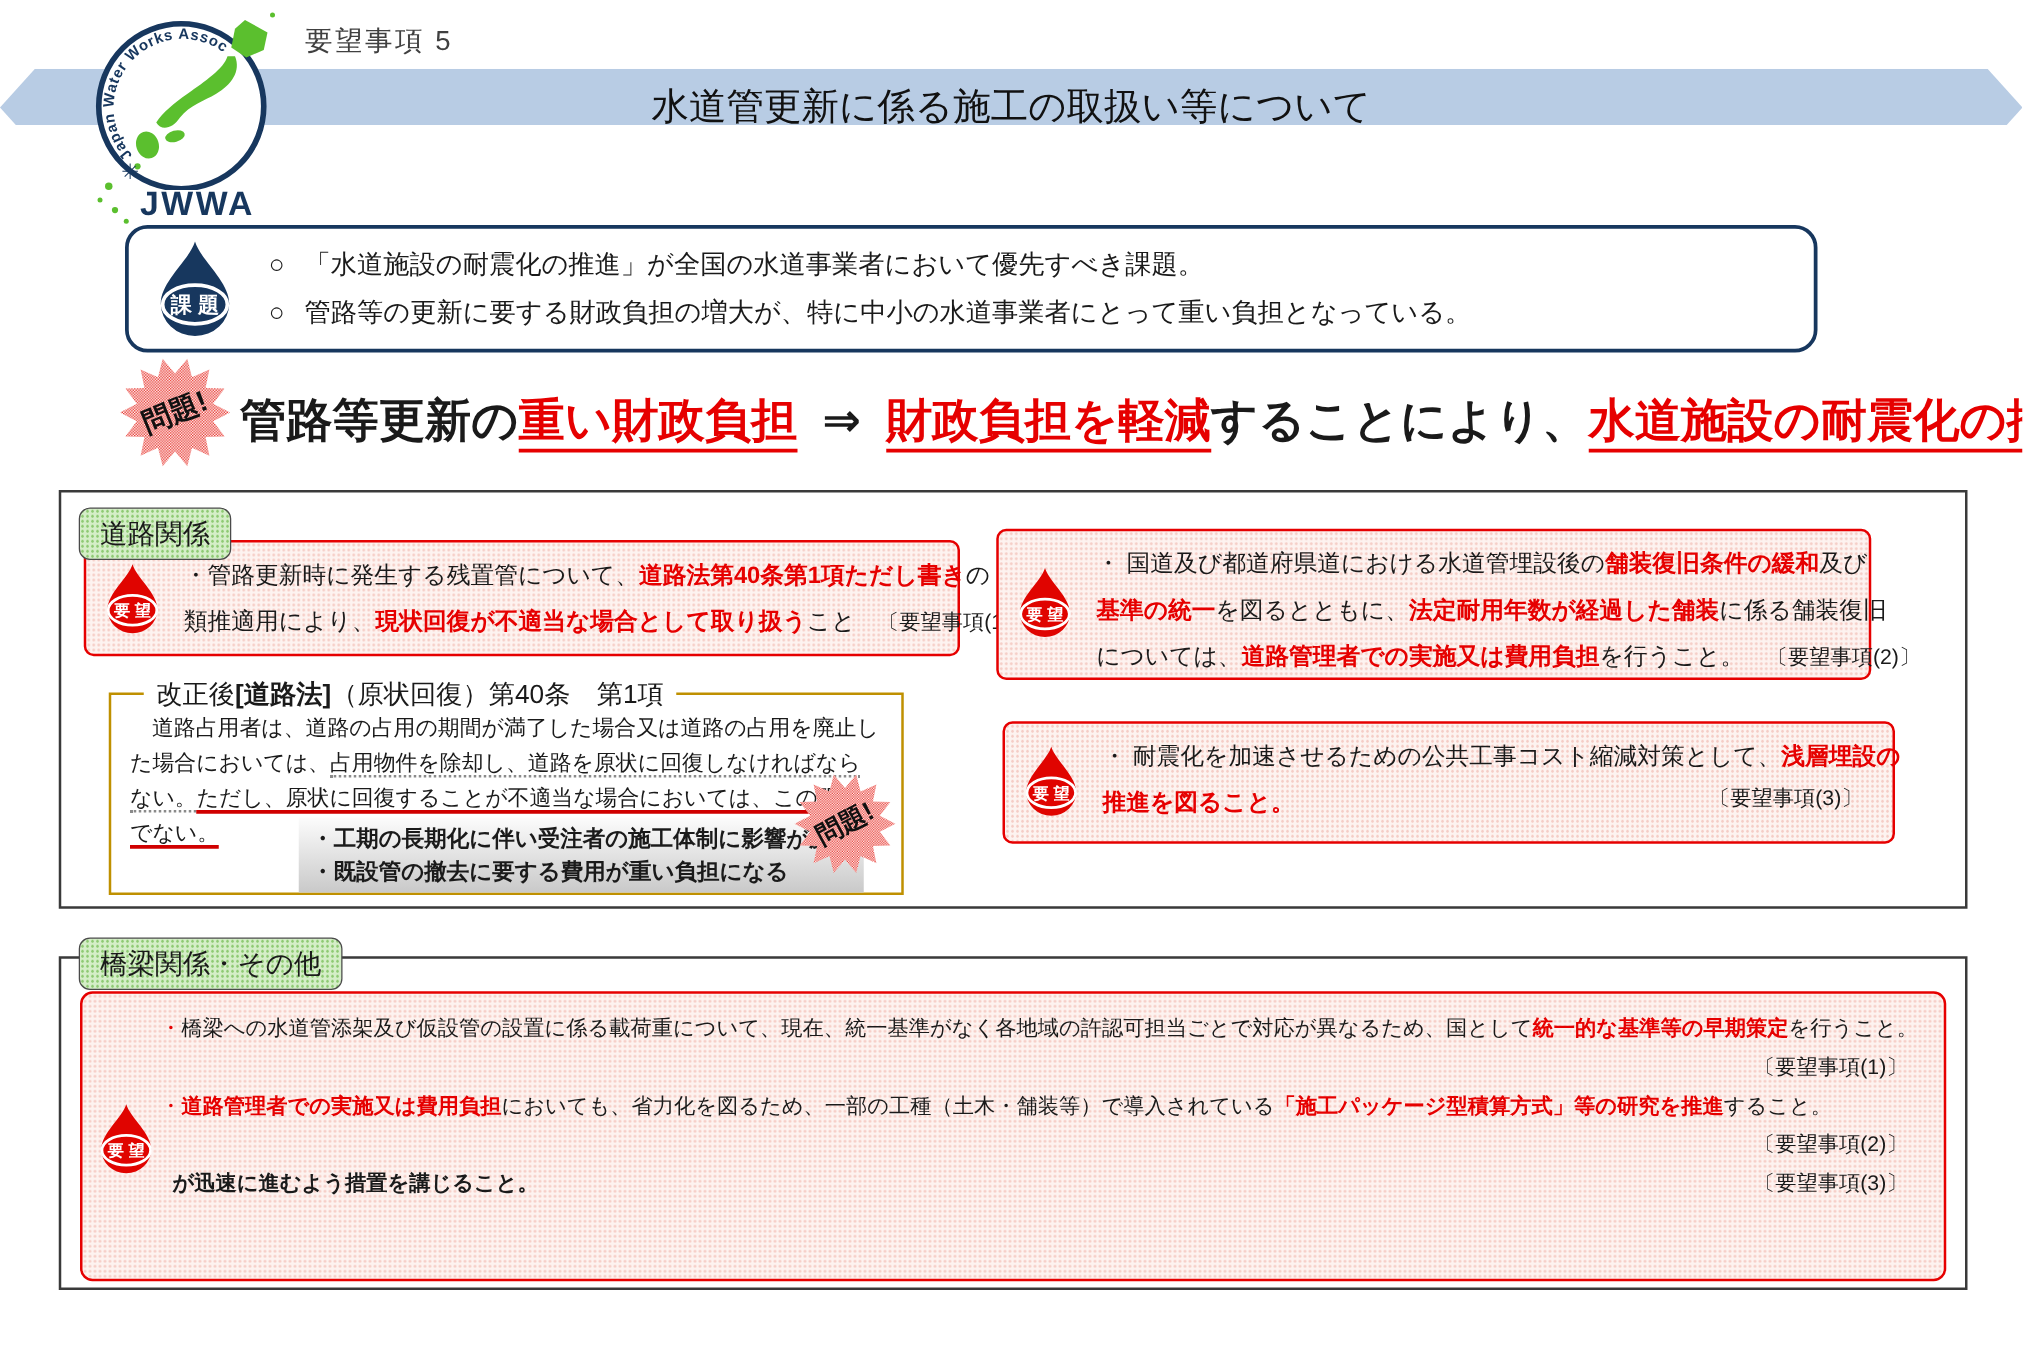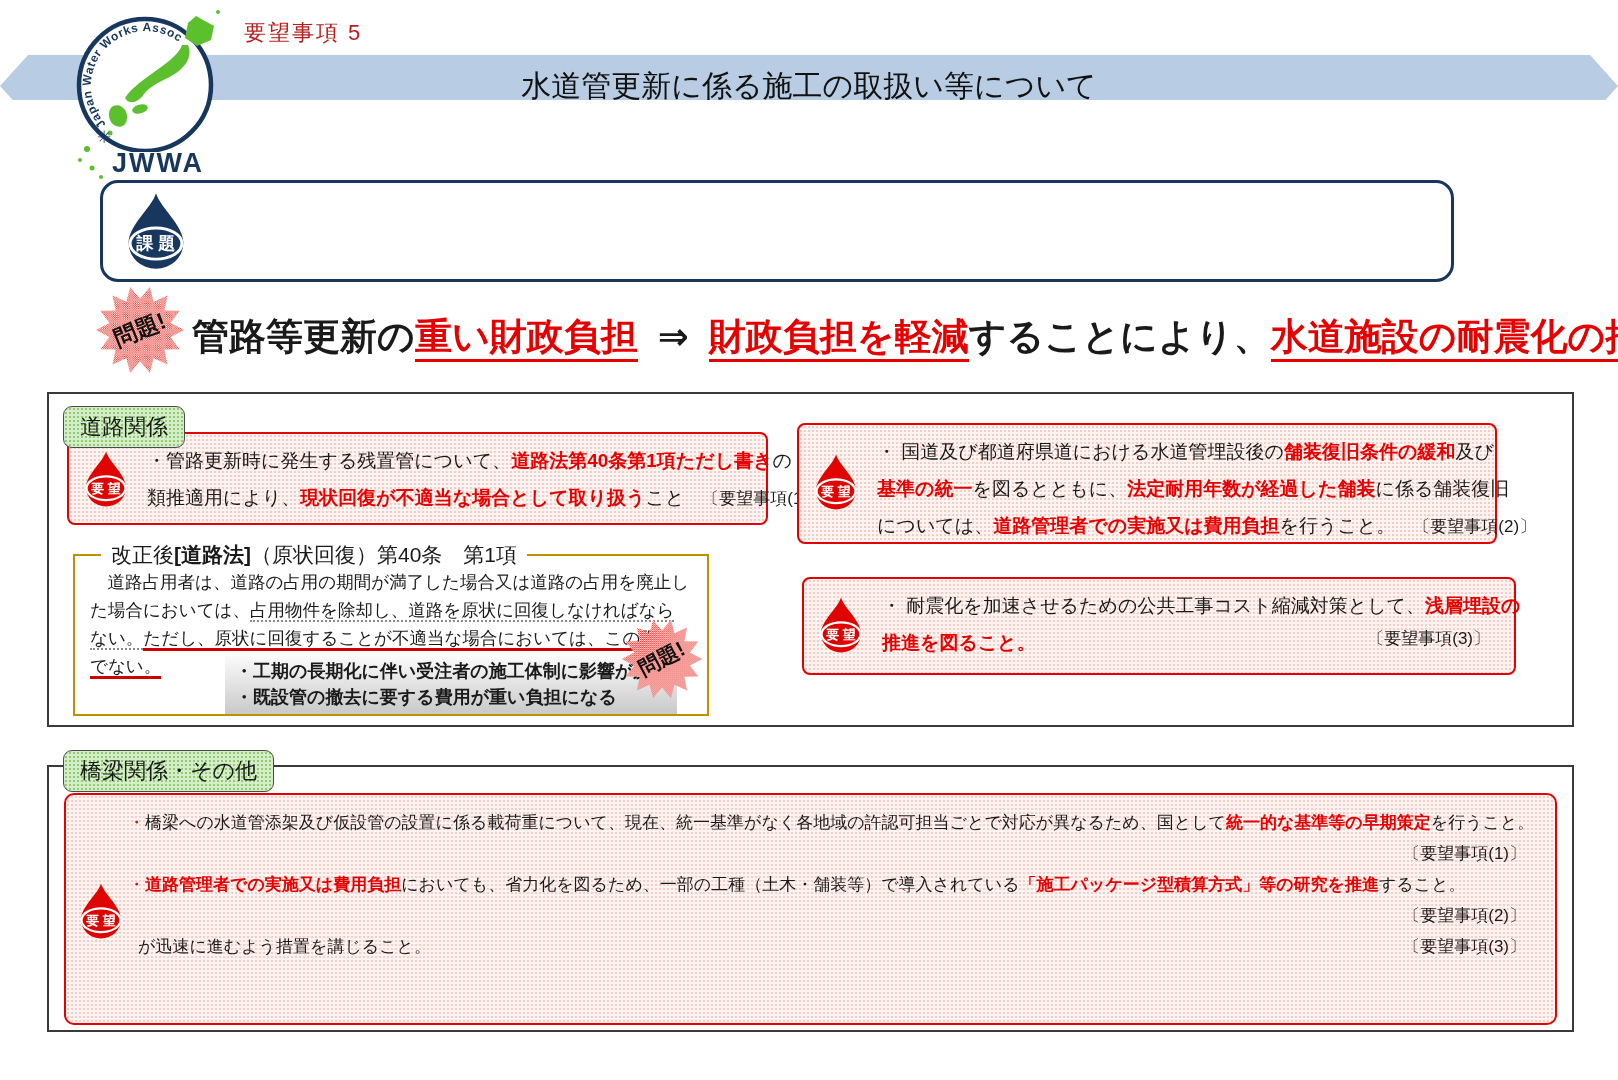--- a/index.html
+++ b/index.html
@@ -1,21 +1,21 @@
 <!DOCTYPE html>
 <html><head>
 <meta charset="utf-8">
 <style>
   html,body{margin:0;padding:0;background:#fff;}
   #canvas{
     position:relative;width:1618px;height:1080px;background:#fff;overflow:hidden;
     font-family:"Liberation Sans","DejaVu Sans",sans-serif;color:#1a1a1a;
   }
   
-  .page-label{position:absolute;left:244px;top:18px;font-size:22px;color:#b91c1c;letter-spacing:2px;}
+  .page-label{position:absolute;left:244px;top:18px;font-size:22px;color:#404040;letter-spacing:2px;}
   .banner{position:absolute;left:0;top:55px;width:1618px;height:45px;background:#b8cce4;
     clip-path:polygon(28px 0,1590px 0,1618px 31px,1590px 62px,28px 62px,0 31px);}
   .banner-title{display:block;line-height:62px;text-align:center;font-size:30px;color:#111;}
   .logo{position:absolute;left:40px;top:0;width:210px;height:192px;}
   
   .kadai-box{position:absolute;left:100px;top:180px;width:1348px;height:96px;border:3px solid #17375e;border-radius:18px;background:#fff;}
   .kadai-drop{position:absolute;left:16px;top:7px;width:74px;height:82px;}
   .kadai-lines{position:absolute;left:112px;top:9px;font-size:21px;line-height:39px;white-space:nowrap;}
   .kadai-bullet{margin-right:16px;}
   
@@ -100,20 +100,24 @@
     <rect x="80" y="152" width="78" height="24" fill="#ffffff"></rect>
     <text x="118" y="172" text-anchor="middle" font-size="27" font-weight="bold" letter-spacing="2" fill="#17375e">JWWA</text>
   </svg>
 
   <div class="kadai-box">
     <svg class="kadai-drop" viewBox="0 0 100 110">
       <path d="M50,4 C44,24 13,47 13,71 A37,35 0 1 0 87,71 C87,47 56,24 50,4 Z" fill="#17375e"></path>
       <ellipse cx="50" cy="72" rx="35" ry="21" fill="none" stroke="#ffffff" stroke-width="4"></ellipse>
       <text x="50" y="80" text-anchor="middle" font-size="23" fill="#ffffff" class="drop-label">課 題</text>
     </svg>
+    <div class="kadai-lines">
+      <div><span class="kadai-bullet">○</span><span>「水道施設の耐震化の推進」が全国の水道事業者において優先すべき課題。</span></div>
+      <div><span class="kadai-bullet">○</span><span>管路等の更新に要する財政負担の増大が、特に中小の水道事業者にとって重い負担となっている。</span></div>
+    </div>
   </div>
 
   <svg class="burst burst1" viewBox="0 0 100 100">
     <defs>
       <pattern id="burstdots" width="2.4" height="2.4" patternUnits="userSpaceOnUse">
         <rect width="2.4" height="2.4" fill="#ffffff"></rect>
         <rect width="1.2" height="1.2" fill="#e8352e"></rect>
         <rect x="1.2" y="1.2" width="1.2" height="1.2" fill="#e8352e"></rect>
       </pattern>
     </defs>
@@ -132,21 +136,21 @@
         <path d="M50,4 C44,24 13,47 13,71 A37,35 0 1 0 87,71 C87,47 56,24 50,4 Z" fill="#e00400"></path>
         <ellipse cx="50" cy="72" rx="36" ry="22" fill="none" stroke="#ffffff" stroke-width="4"></ellipse>
         <text x="50" y="81" text-anchor="middle" font-size="24" fill="#ffffff" class="drop-label">要 望</text>
       </svg>
       <div class="req-text">
         <div><span>・管路更新時に発生する残置管について、</span><span class="red-t">道路法第40条第1項ただし書き</span><span>の</span></div>
         <div><span>類推適用により、</span><span class="red-t">現状回復が不適当な場合として取り扱う</span><span>こと</span><span class="ref">〔要望事項(1)〕</span></div>
       </div>
     </div>
 
-    <div class="law-box" style="left:24px;top:160px;">
+    <div class="law-box" style="left:38px;top:160px;">
       <div class="law-title"><span>改正後</span><span class="law-bold">[道路法]</span><span>（原状回復）第40条　第1項</span></div>
       <p class="law-body"><span>道路占用者は、道路の占用の期間が満了した場合又は道路の占用を廃止した場合においては、</span><span class="u-dot">占用物件を除却し、道路を原状に回復しなければならない。</span><span class="u-red">ただし、原状に回復することが不適当な場合においては、この限りでない。</span></p>
       <div class="law-issues">
         <div>・工期の長期化に伴い受注者の施工体制に影響が及ぶ</div>
         <div>・既設管の撤去に要する費用が重い負担になる</div>
       </div>
       <svg class="burst burst2" viewBox="0 0 100 100">
         <polygon points="98,50 83.2,57.6 93.2,70.8 76.6,71.2 79.9,87.5 64.8,80.6 60.7,96.8 50,84 39.3,96.8 35.2,80.6 20.1,87.5 23.4,71.2 6.8,70.8 16.8,57.6 2,50 16.8,42.4 6.8,29.2 23.4,28.8 20.1,12.5 35.2,19.4 39.3,3.2 50,16 60.7,3.2 64.8,19.4 79.9,12.5 76.6,28.8 93.2,29.2 83.2,42.4" fill="url(#burstdots)"></polygon>
         <text x="50" y="58" text-anchor="middle" font-size="25" font-weight="bold" fill="#111" transform="rotate(-28 50 50)">問題!</text>
       </svg>
@@ -195,21 +199,21 @@
           <div class="b-ref">〔要望事項(1)〕</div>
         </div>
 
         <div>
           <div class="b-text"><span class="red-dot">・</span><span class="red-t">道路管理者での実施又は費用負担</span><span>においても、省力化を図るため、一部の工種（土木・舗装等）で導入されている</span><span class="red-t">「施工パッケージ型積算方式」等の研究を推進</span><span>すること。</span></div>
           <div class="b-ref">〔要望事項(2)〕</div>
         </div>
 
         <div>
           <div class="b-row">
-            <span style="padding-left:10px;">が迅速に進むよう措置を講じること。</span>
+            <span style="padding-left:10px;font-weight:bold;">が迅速に進むよう措置を講じること。</span>
             <span class="b-ref">〔要望事項(3)〕</span>
           </div>
         </div>
 
       </div>
     </div>
   </div>
 
 </div>
 

